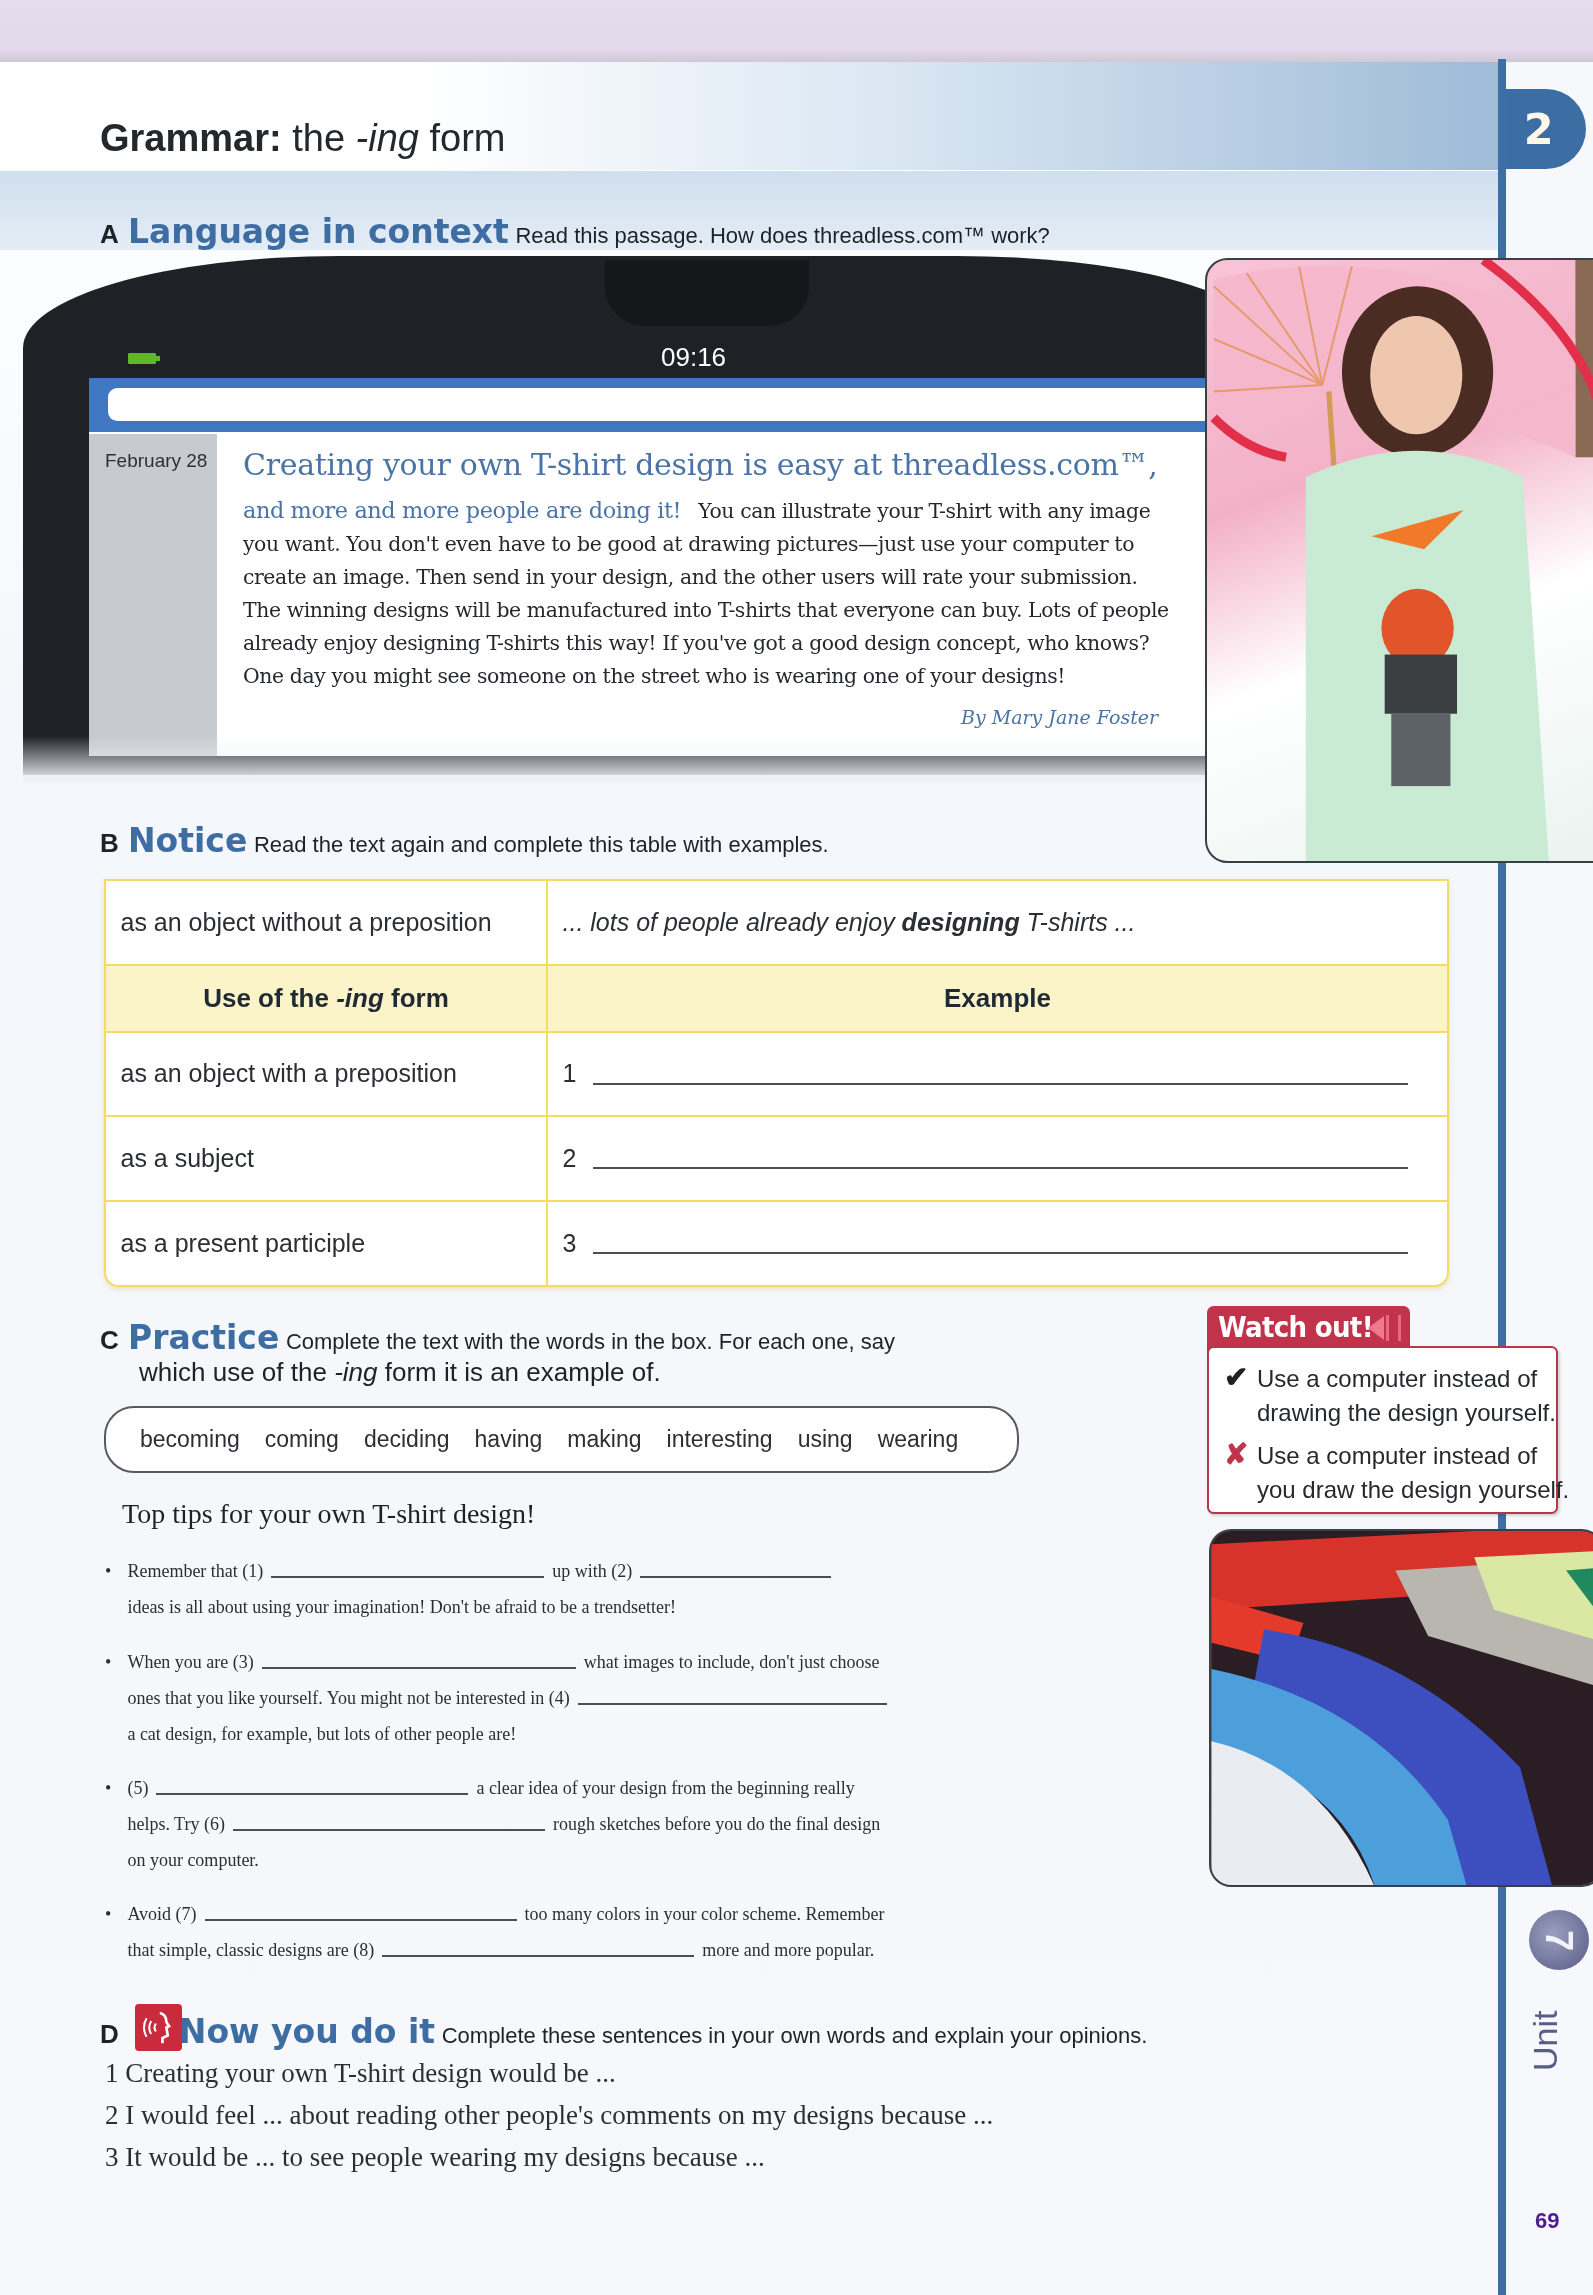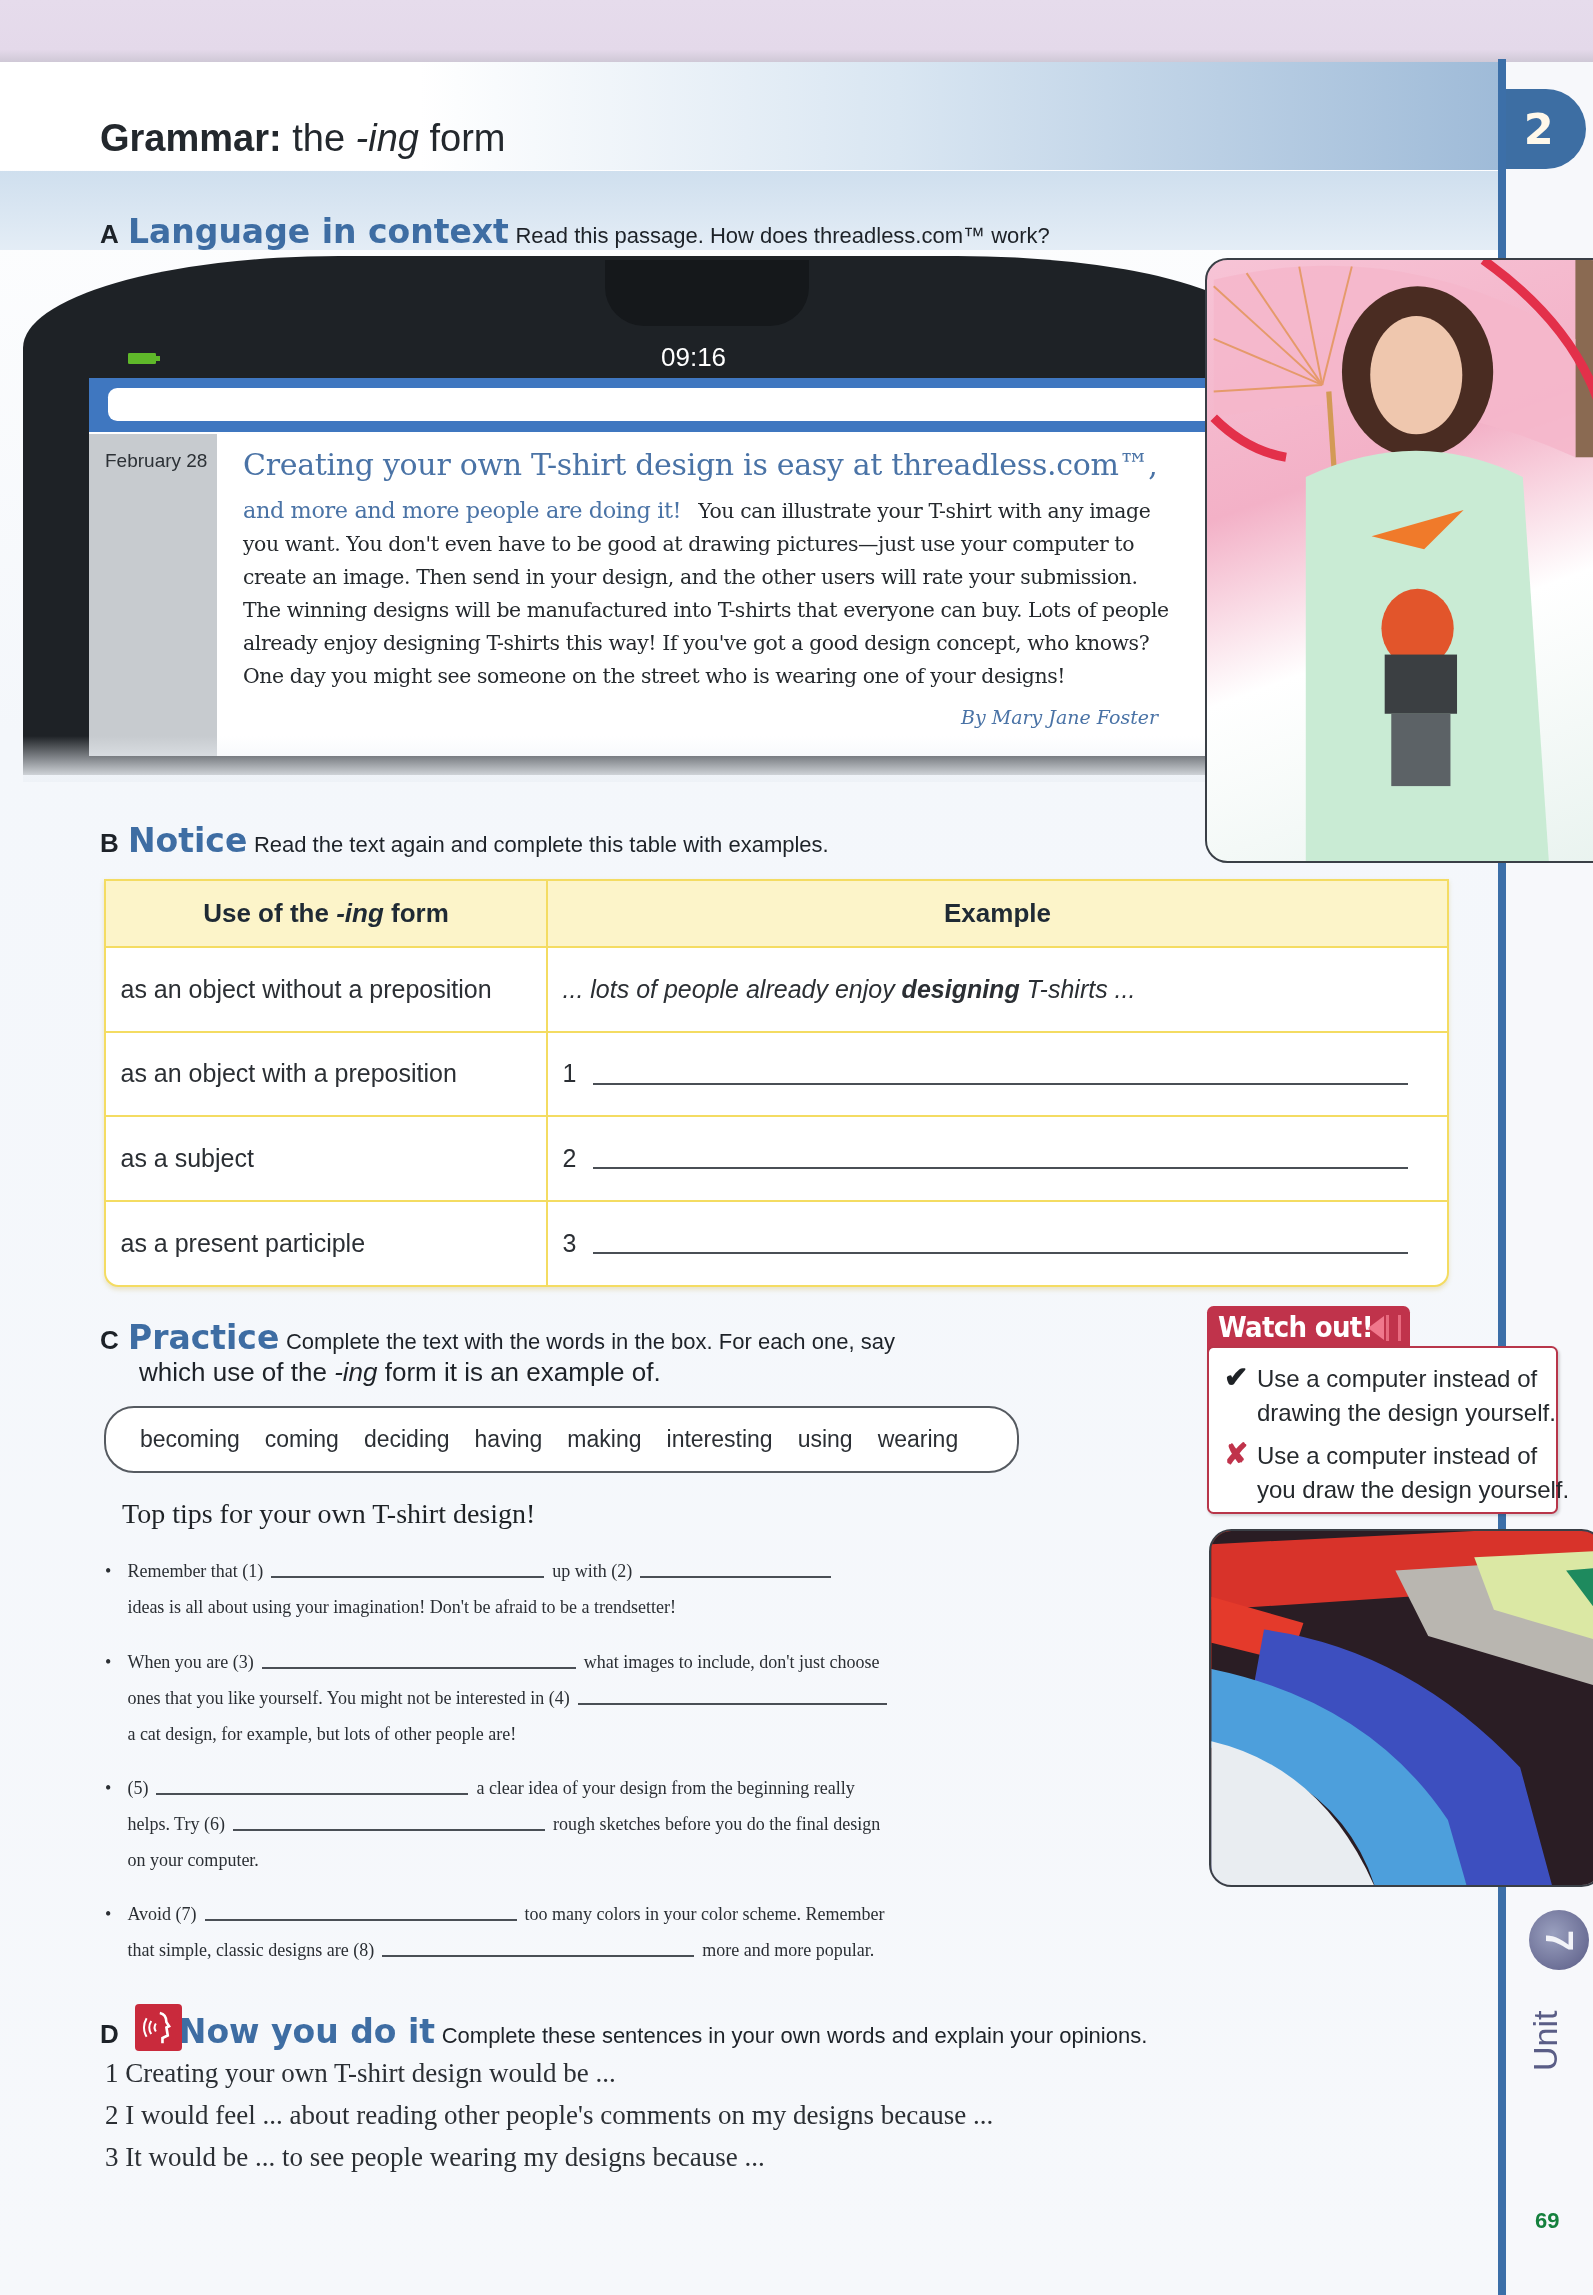--- a/index.html
+++ b/index.html
@@ -123,21 +123,21 @@
   .wo-line .cont { padding-left: 33px; }
 
   
   .speaker-icon { left: 135px; top: 2004px; width: 47px; height: 47px; background: #c92a3c; border-radius: 4px; display: flex; align-items: center; justify-content: center; color: #fff; font-size: 26px; }
   .d-item { left: 105px; font-family: "Liberation Serif", serif; font-size: 27px; color: #2b2f34; white-space: nowrap; }
 
   
   .unit-badge { left: 1529px; top: 1910px; width: 60px; height: 60px; border-radius: 50%; background: radial-gradient(circle at 40% 40%, #9aa0bf 0%, #6c6f96 70%, #56597e 100%); display: flex; align-items: center; justify-content: center; color: #f2f3f8; font-weight: bold; font-size: 38px; }
   .unit-badge span { transform: rotate(90deg); display: inline-block; }
   .unit-label { left: 1526px; top: 2002px; font-size: 34px; color: #5a5d86; transform: rotate(-90deg); transform-origin: left top; white-space: nowrap; }
-  .page-number { left: 1535px; top: 2208px; font-weight: bold; font-size: 22px; color: #15803d; }
+  .page-number { left: 1535px; top: 2208px; font-weight: bold; font-size: 22px; color: #4c1d95; }
 </style>
 </head>
 <body>
 
 <div class="abs top-band"></div>
 <div class="abs page-sheet"></div>
 <div class="abs right-margin"></div>
 <div class="abs title-bar"></div>
 <div class="abs sub-bar"></div>
 <div class="abs right-rule"></div>
@@ -198,26 +198,26 @@
 </div>
 
 <div class="abs sec-head" style="left:100px; top:821px;">
   <span class="sec-letter">B</span><span class="sec-kw">Notice</span><span class="sec-inst">Read the text again and complete this table with examples.</span>
 </div>
 
 <div class="abs ing-table">
   <table>
     <tbody>
         <tr>
+      <td class="col1">as an object without a preposition</td>
+      <td><span class="ex-italic">... lots of people already enjoy </span><b class="ex-italic">designing</b><span class="ex-italic"> T-shirts ...</span></td>
+    </tr>
+    <tr>
       <th class="col1"><span>Use of the </span><em>-ing</em><span> form</span></th>
       <th>Example</th>
-    </tr>
-    <tr>
-      <td class="col1">as an object without a preposition</td>
-      <td><span class="ex-italic">... lots of people already enjoy </span><b class="ex-italic">designing</b><span class="ex-italic"> T-shirts ...</span></td>
     </tr>
     <tr>
       <td class="col1">as an object with a preposition</td>
       <td><span class="num">1</span><span class="blank"></span></td>
     </tr>
     <tr>
       <td class="col1">as a subject</td>
       <td><span class="num">2</span><span class="blank"></span></td>
     </tr>
     <tr>

